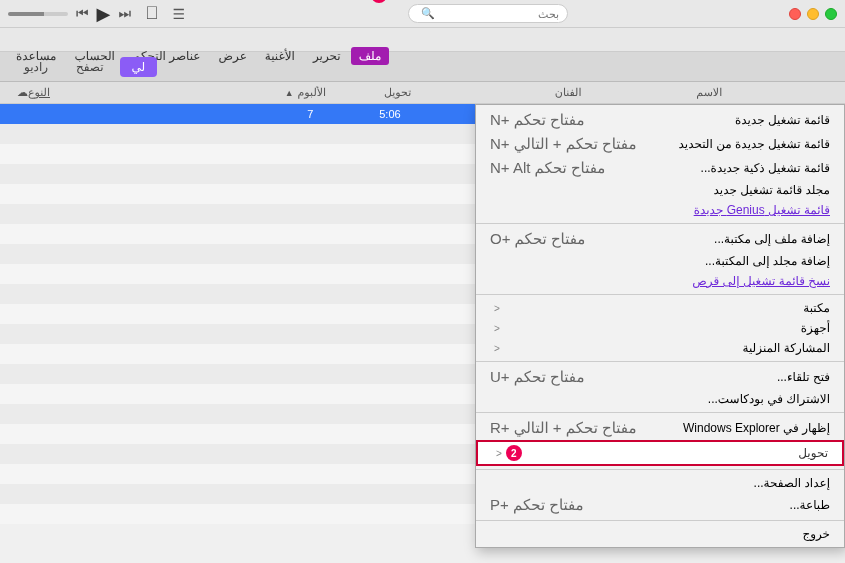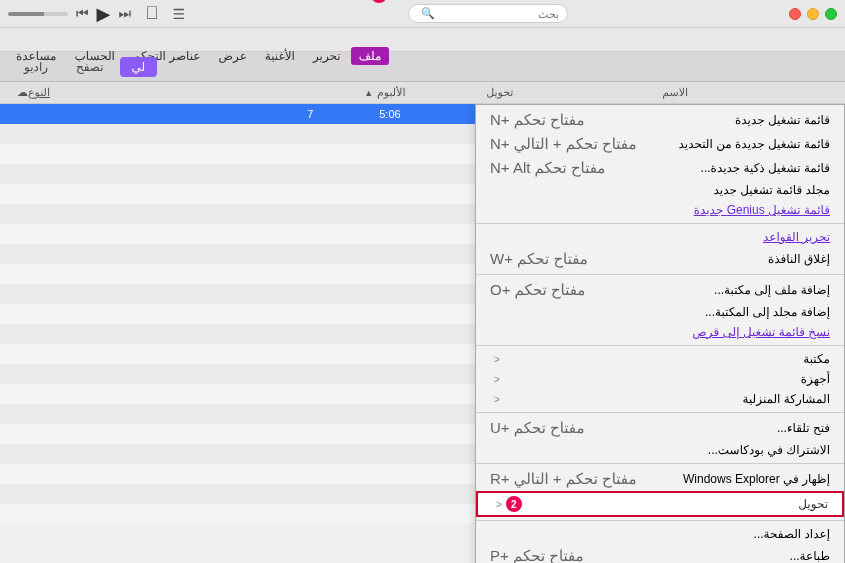--- a/index.html
+++ b/index.html
@@ -301,20 +301,21 @@
 </div>
 
 <div class="nav-tabs">
   <div class="nav-tab active">لي</div>
   <div class="nav-tab">تصفح</div>
   <div class="nav-tab">راديو</div>
 </div>
 
 <div class="table-header">
   <div class="col-name cell">الاسم</div>
+  <div class="col-artist cell">الفنان</div>
   <div class="col-time cell">تحويل</div>
   <div class="col-album cell">
     <span>الألبوم</span>
     <span class="sort-arrow">▲</span>
   </div>
   <div class="col-kind cell">النوع</div>
   <div class="col-cloud">☁</div>
 </div>
 
 <div class="content-area">
@@ -368,30 +369,20 @@
       <div class="dropdown-item">
         <div class="item-label">مجلد قائمة تشغيل جديد</div>
         <div class="item-shortcut"></div>
       </div>
       <div class="dropdown-item disabled">
         <div class="item-label">قائمة تشغيل Genius جديدة</div>
         <div class="item-shortcut"></div>
       </div>
     </div>
 
-    <div class="dropdown-section">
-      <div class="dropdown-item disabled">
-        <div class="item-label">تحرير القواعد</div>
-        <div class="item-shortcut"></div>
-      </div>
-      <div class="dropdown-item">
-        <div class="item-label">إغلاق النافذة</div>
-        <div class="item-shortcut">W+ مفتاح تحكم</div>
-      </div>
-    </div>
 
     <div class="dropdown-section">
       <div class="dropdown-item">
         <div class="item-label">إضافة ملف إلى مكتبة...</div>
         <div class="item-shortcut">O+ مفتاح تحكم</div>
       </div>
       <div class="dropdown-item">
         <div class="item-label">إضافة مجلد إلى المكتبة...</div>
         <div class="item-shortcut"></div>
       </div>

